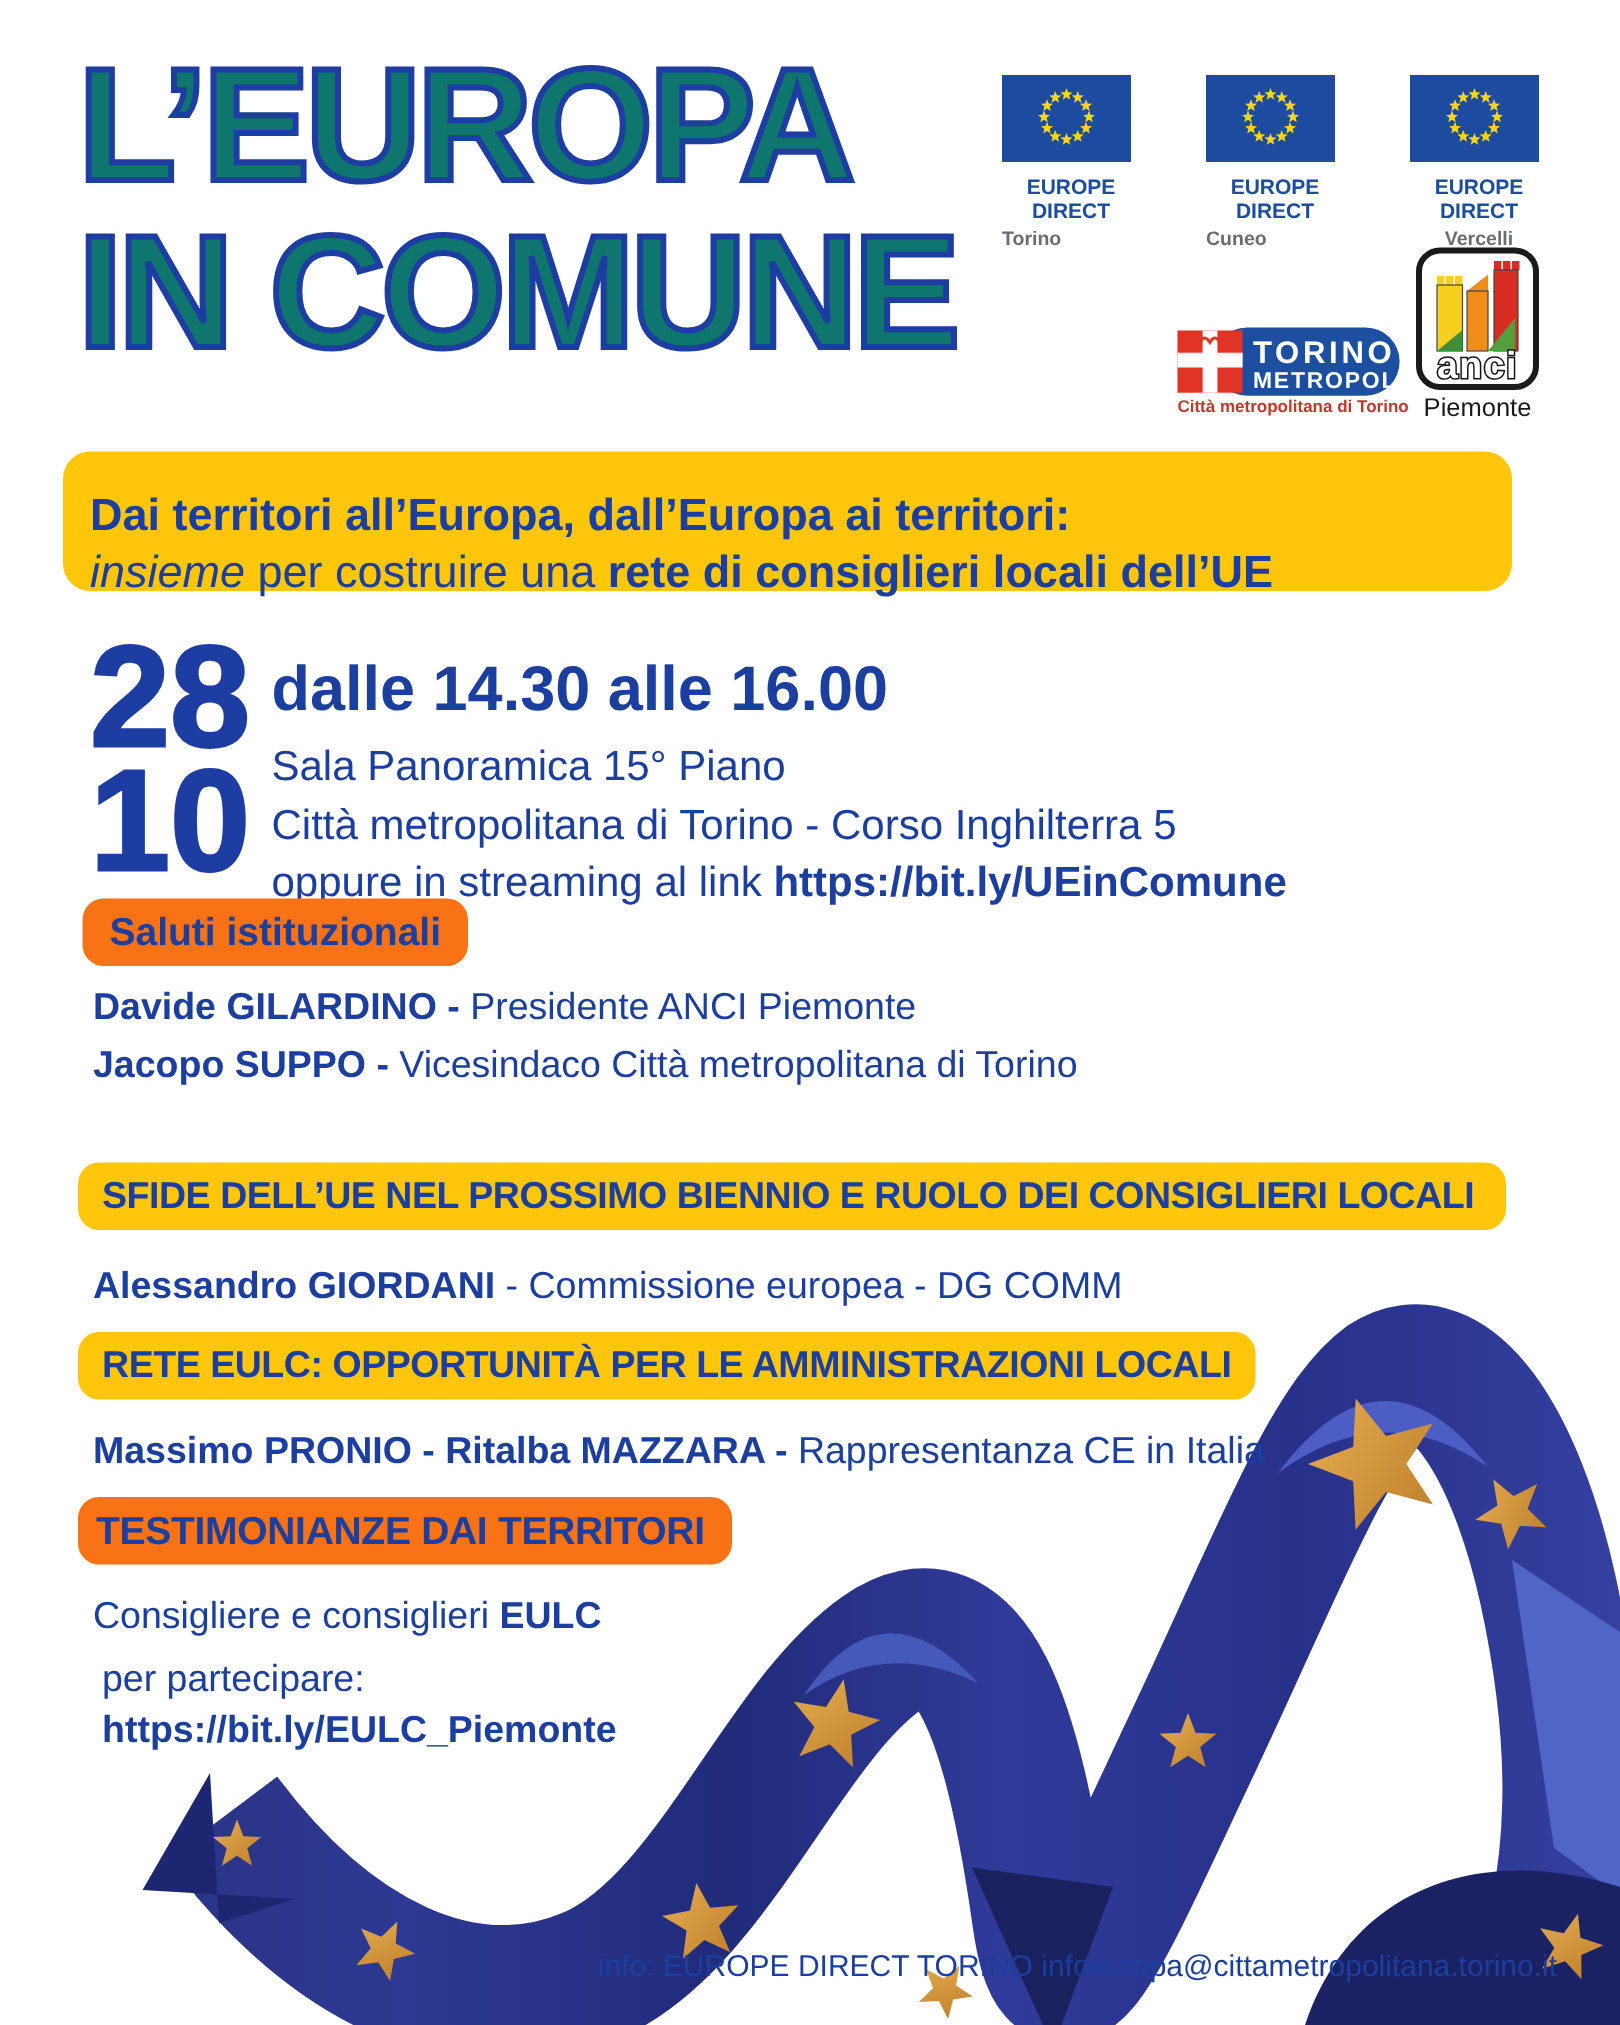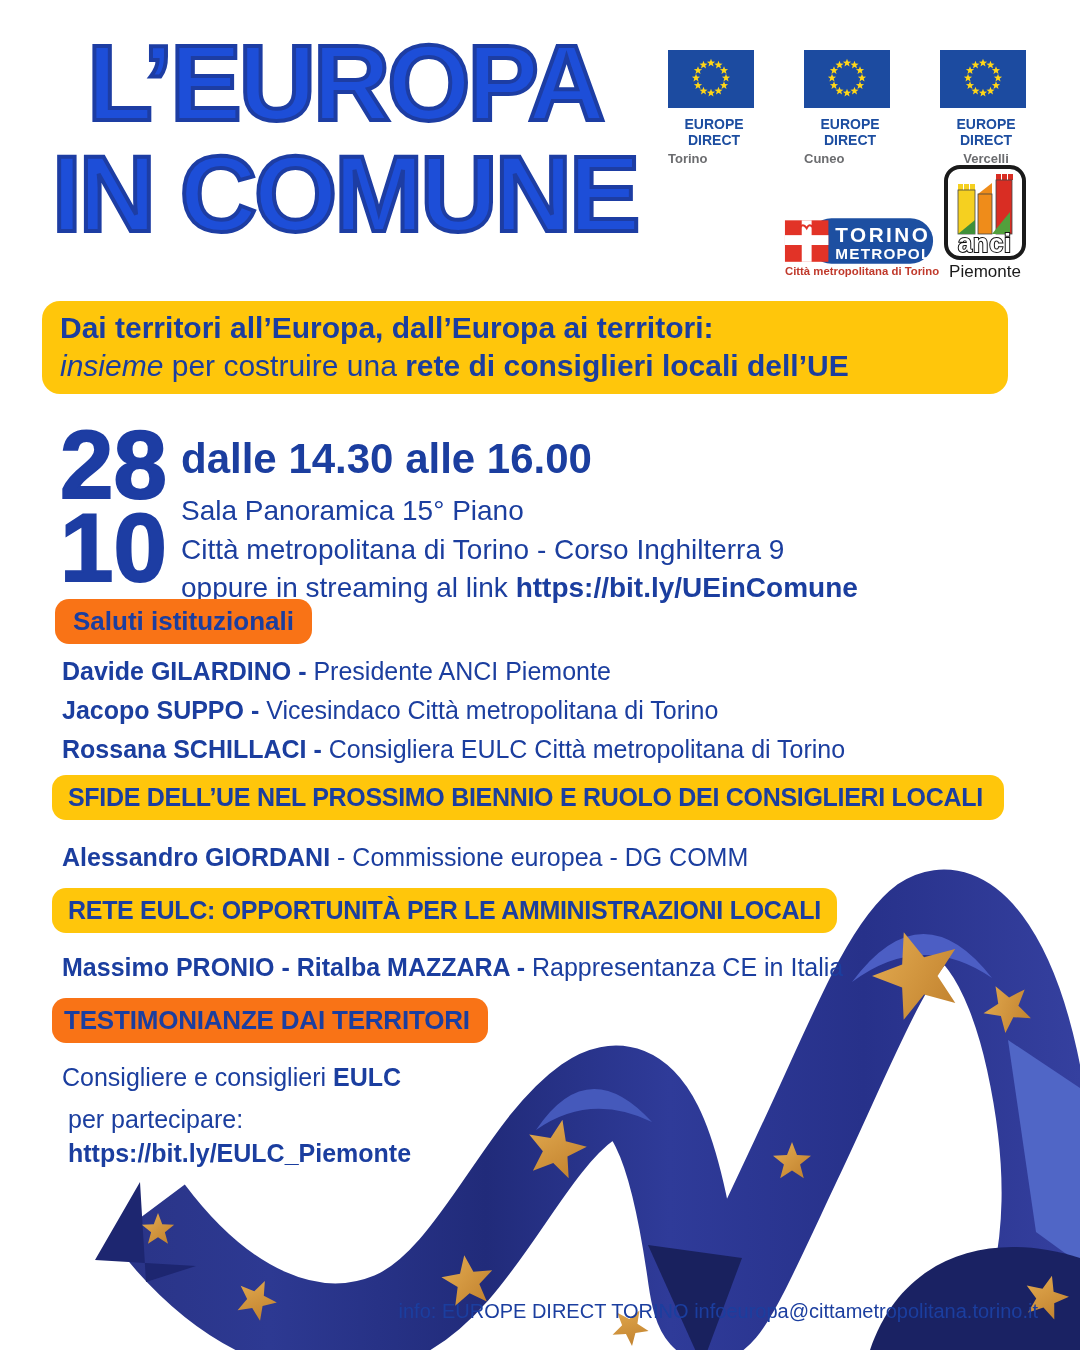--- a/index.html
+++ b/index.html
@@ -1,26 +1,26 @@
 <!DOCTYPE html>
 <html><head>
 <meta charset="utf-8">
 <style>
   html,body{margin:0;padding:0;background:#e8e8e8;}
   .poster{position:relative;width:1080px;height:1350px;background:#ffffff;overflow:hidden;
           font-family:"Liberation Sans", sans-serif;color:#1b3e9f;margin:0 auto;}
   .abs{position:absolute;}
-  .title{font-size:107px;font-weight:800;line-height:1.04;letter-spacing:-3px;color:#1d4ed8;text-align:center;
+  .title{font-size:107px;font-weight:800;line-height:1.04;letter-spacing:-3px;color:#0f766e;
          -webkit-text-stroke:4px #1d3da3;}
   .logo-row{display:flex;gap:44px;}
   .ed-logo{width:92px;display:flex;flex-direction:column;align-items:flex-start;text-align:center;}
   .ed-label{font-size:14px;font-weight:bold;color:#1c4da0;margin-top:8px;letter-spacing:0px;}
   .ed-city{font-size:13px;font-weight:bold;color:#6b6c6f;margin-top:3px;}
   .banner{left:42px;top:301px;width:966px;height:93px;background:#ffc60b;border-radius:18px;
-          box-sizing:border-box;padding:8px 18px;}
+          box-sizing:border-box;padding:24px 18px;}
   .banner .l1{font-size:30px;font-weight:600;line-height:1.25;}
   .banner .l2{font-size:30px;font-weight:500;line-height:1.25;}
   .banner .bold{font-weight:800;}
   .banner .ital{font-style:italic;}
   .bignum{font-size:96px;font-weight:800;line-height:0.86;color:#1d3da3;-webkit-text-stroke:2px #1d3da3;}
   .ev{font-size:28px;line-height:1.38;font-weight:500;}
   .ev .time{font-size:42px;font-weight:800;margin-bottom:4px;}
   .ev .bold{font-weight:800;}
   .pill{display:inline-block;background:#f97316;border-radius:14px;padding:7px 18px;
         font-size:26px;font-weight:600;color:#1b3e9f;}
@@ -165,29 +165,28 @@
     <div class="l2"><span class="ital">insieme</span><span> per costruire una </span><span class="bold">rete di consiglieri locali dell’UE</span></div>
   </div>
 
   <div class="abs bignum" style="left:60px;top:424px;z-index:2;">
     <div>28</div>
     <div>10</div>
   </div>
   <div class="abs ev" style="left:181px;top:430px;z-index:2;">
     <div class="time">dalle 14.30 alle 16.00</div>
     <div>Sala Panoramica 15° Piano</div>
-    <div>Città metropolitana di Torino - Corso Inghilterra 9</div>
+    <div>Città metropolitana di Torino - Corso Inghilterra 5</div>
     <div><span>oppure in streaming al link </span><a class="bold" style="color:inherit;text-decoration:none;">https://bit.ly/UEinComune</a></div>
   </div>
 
   <div class="abs pill" style="left:55px;top:599px;z-index:2;">Saluti istituzionali</div>
   <div class="abs" style="left:62px;top:652px;z-index:2;">
     <div class="speaker"><b>Davide GILARDINO -</b> <span>Presidente ANCI Piemonte</span></div>
     <div class="speaker"><b>Jacopo SUPPO -</b> <span>Vicesindaco Città metropolitana di Torino</span></div>
-    <div class="speaker"><b>Rossana SCHILLACI -</b> <span>Consigliera EULC Città metropolitana di Torino</span></div>
   </div>
 
   <div class="abs secbar" style="left:52px;top:775px;width:952px;z-index:2;">SFIDE DELL’UE NEL PROSSIMO BIENNIO E RUOLO DEI CONSIGLIERI LOCALI</div>
   <div class="abs speaker" style="left:62px;top:838px;z-index:2;"><b>Alessandro GIORDANI</b><span> - Commissione europea - DG COMM</span></div>
 
   <div class="abs secbar" style="left:52px;top:888px;z-index:2;">RETE EULC: OPPORTUNITÀ PER LE AMMINISTRAZIONI LOCALI</div>
   <div class="abs speaker" style="left:62px;top:948px;z-index:2;"><b>Massimo PRONIO - Ritalba MAZZARA -</b><span> Rappresentanza  CE in Italia</span></div>
 
   <div class="abs pill caps" style="left:52px;top:998px;z-index:2;padding-left:12px;">TESTIMONIANZE DAI TERRITORI</div>
   <div class="abs speaker" style="left:62px;top:1058px;z-index:2;"><span>Consigliere e consiglieri </span><b>EULC</b></div>

